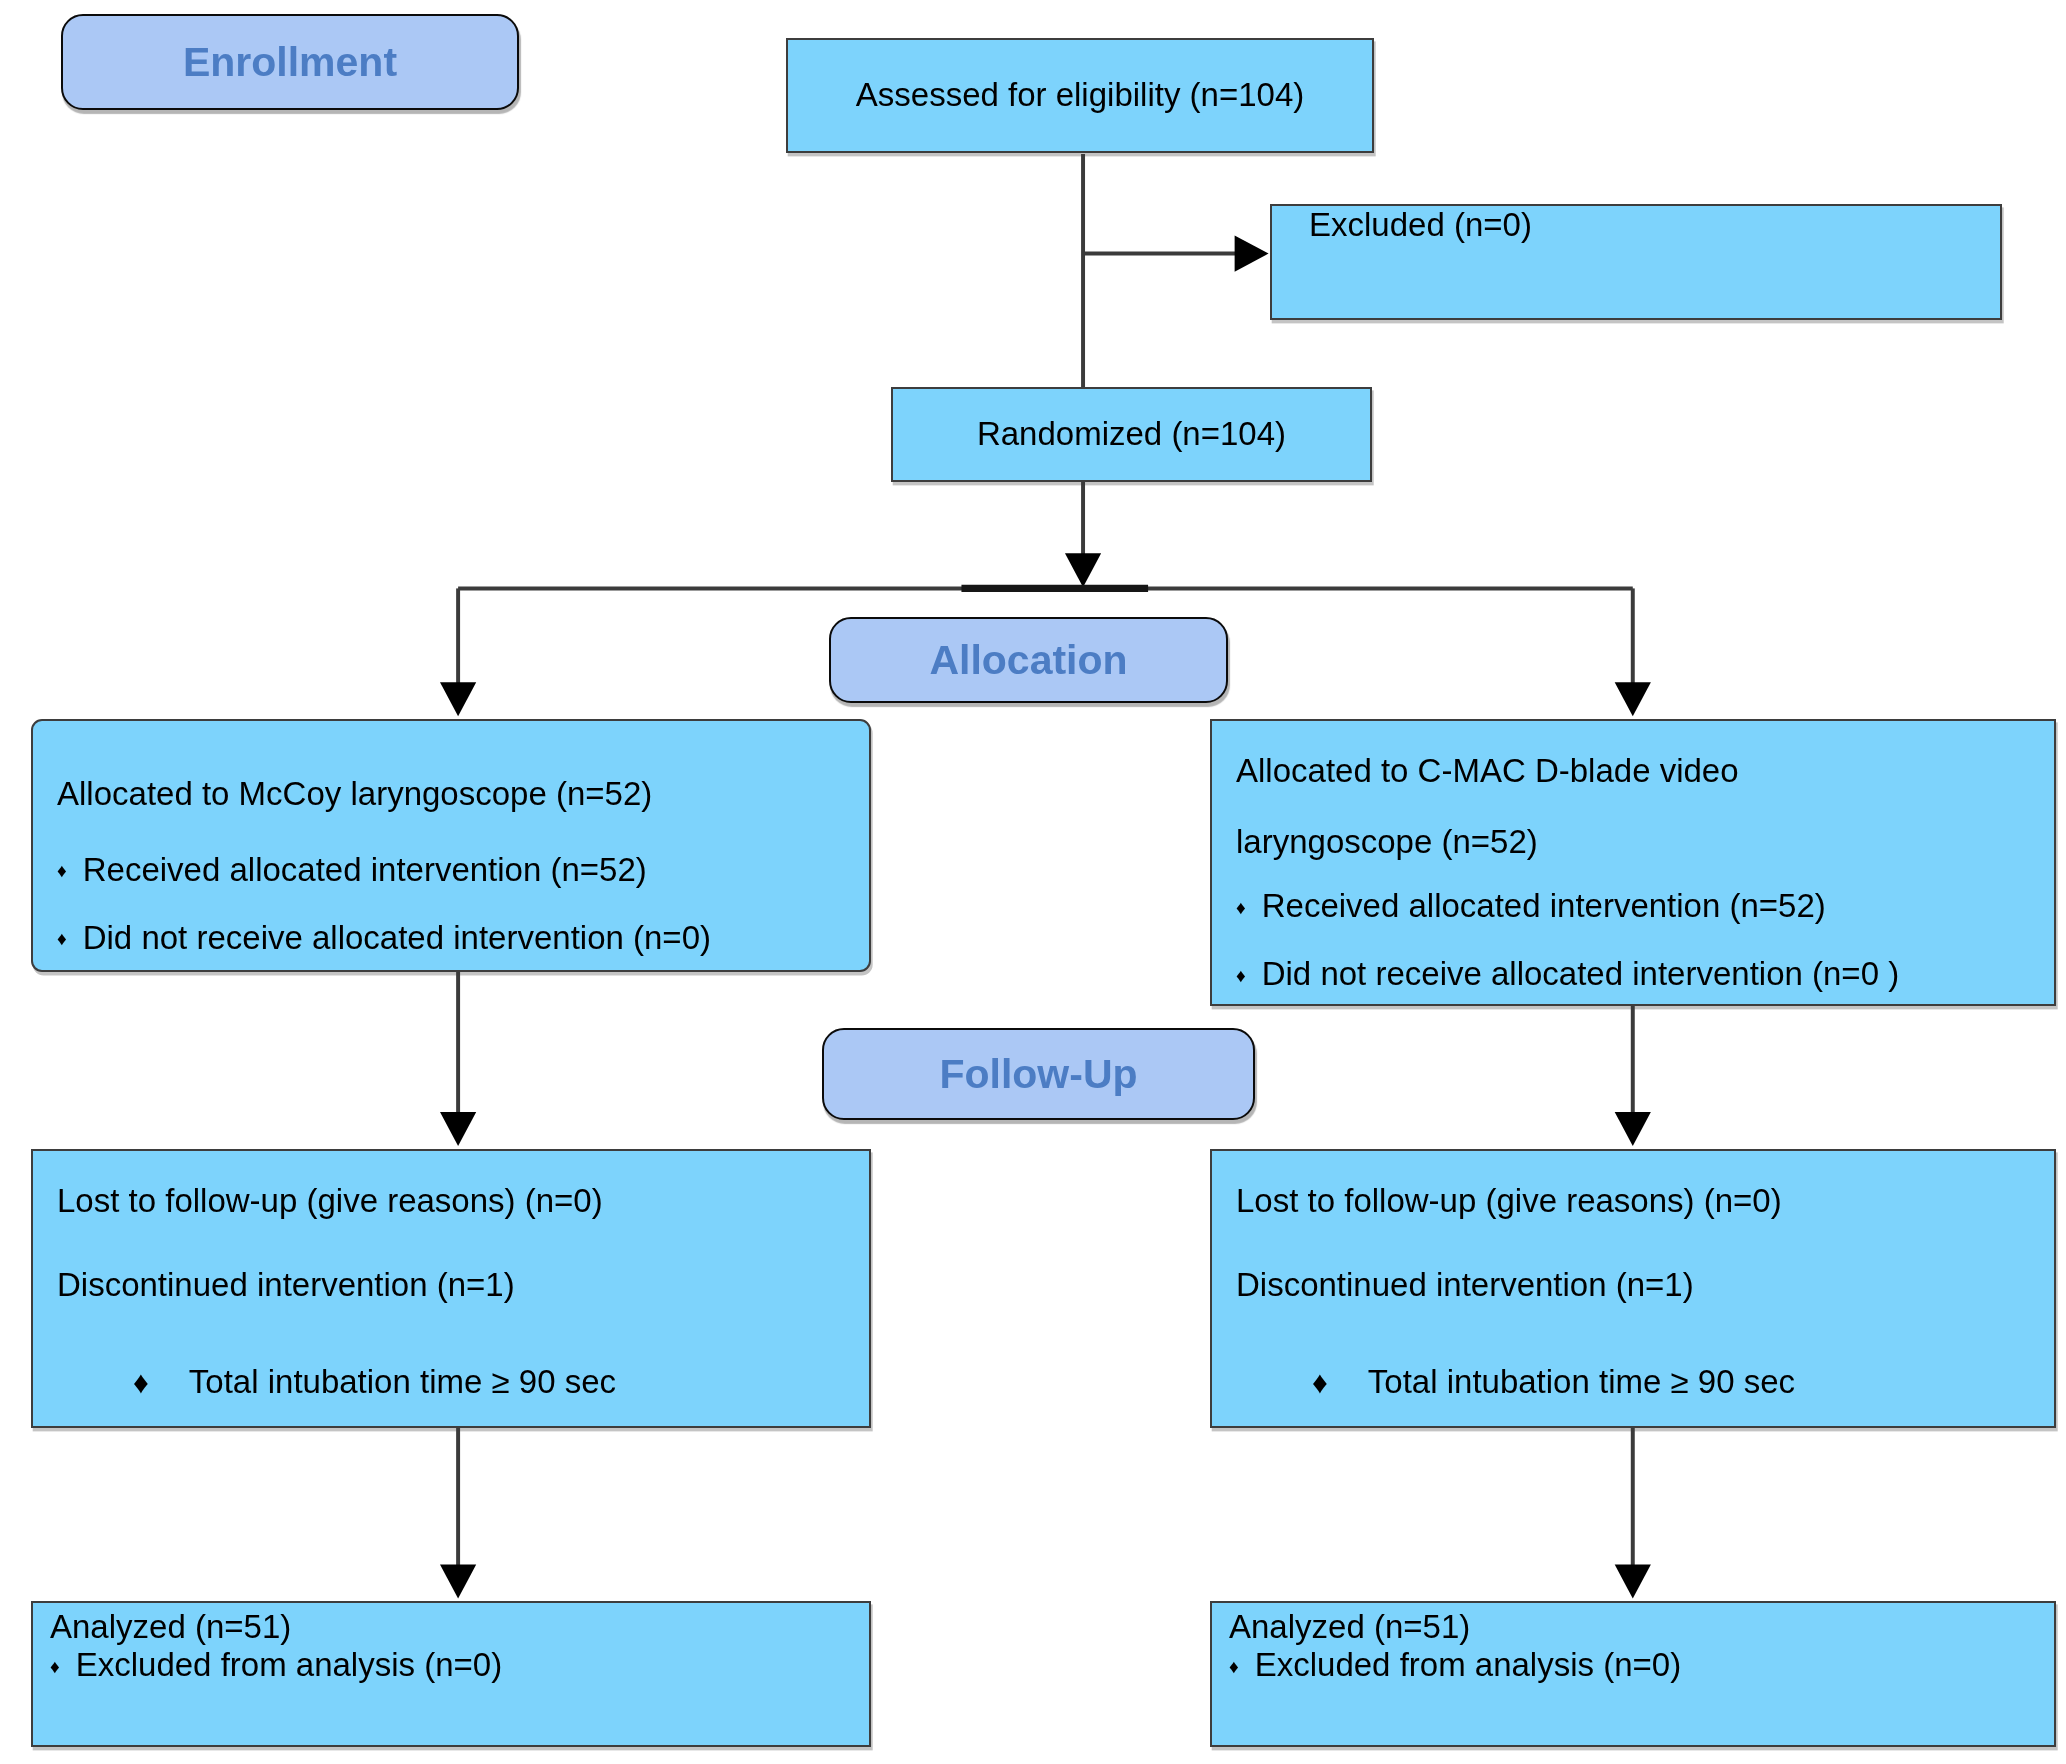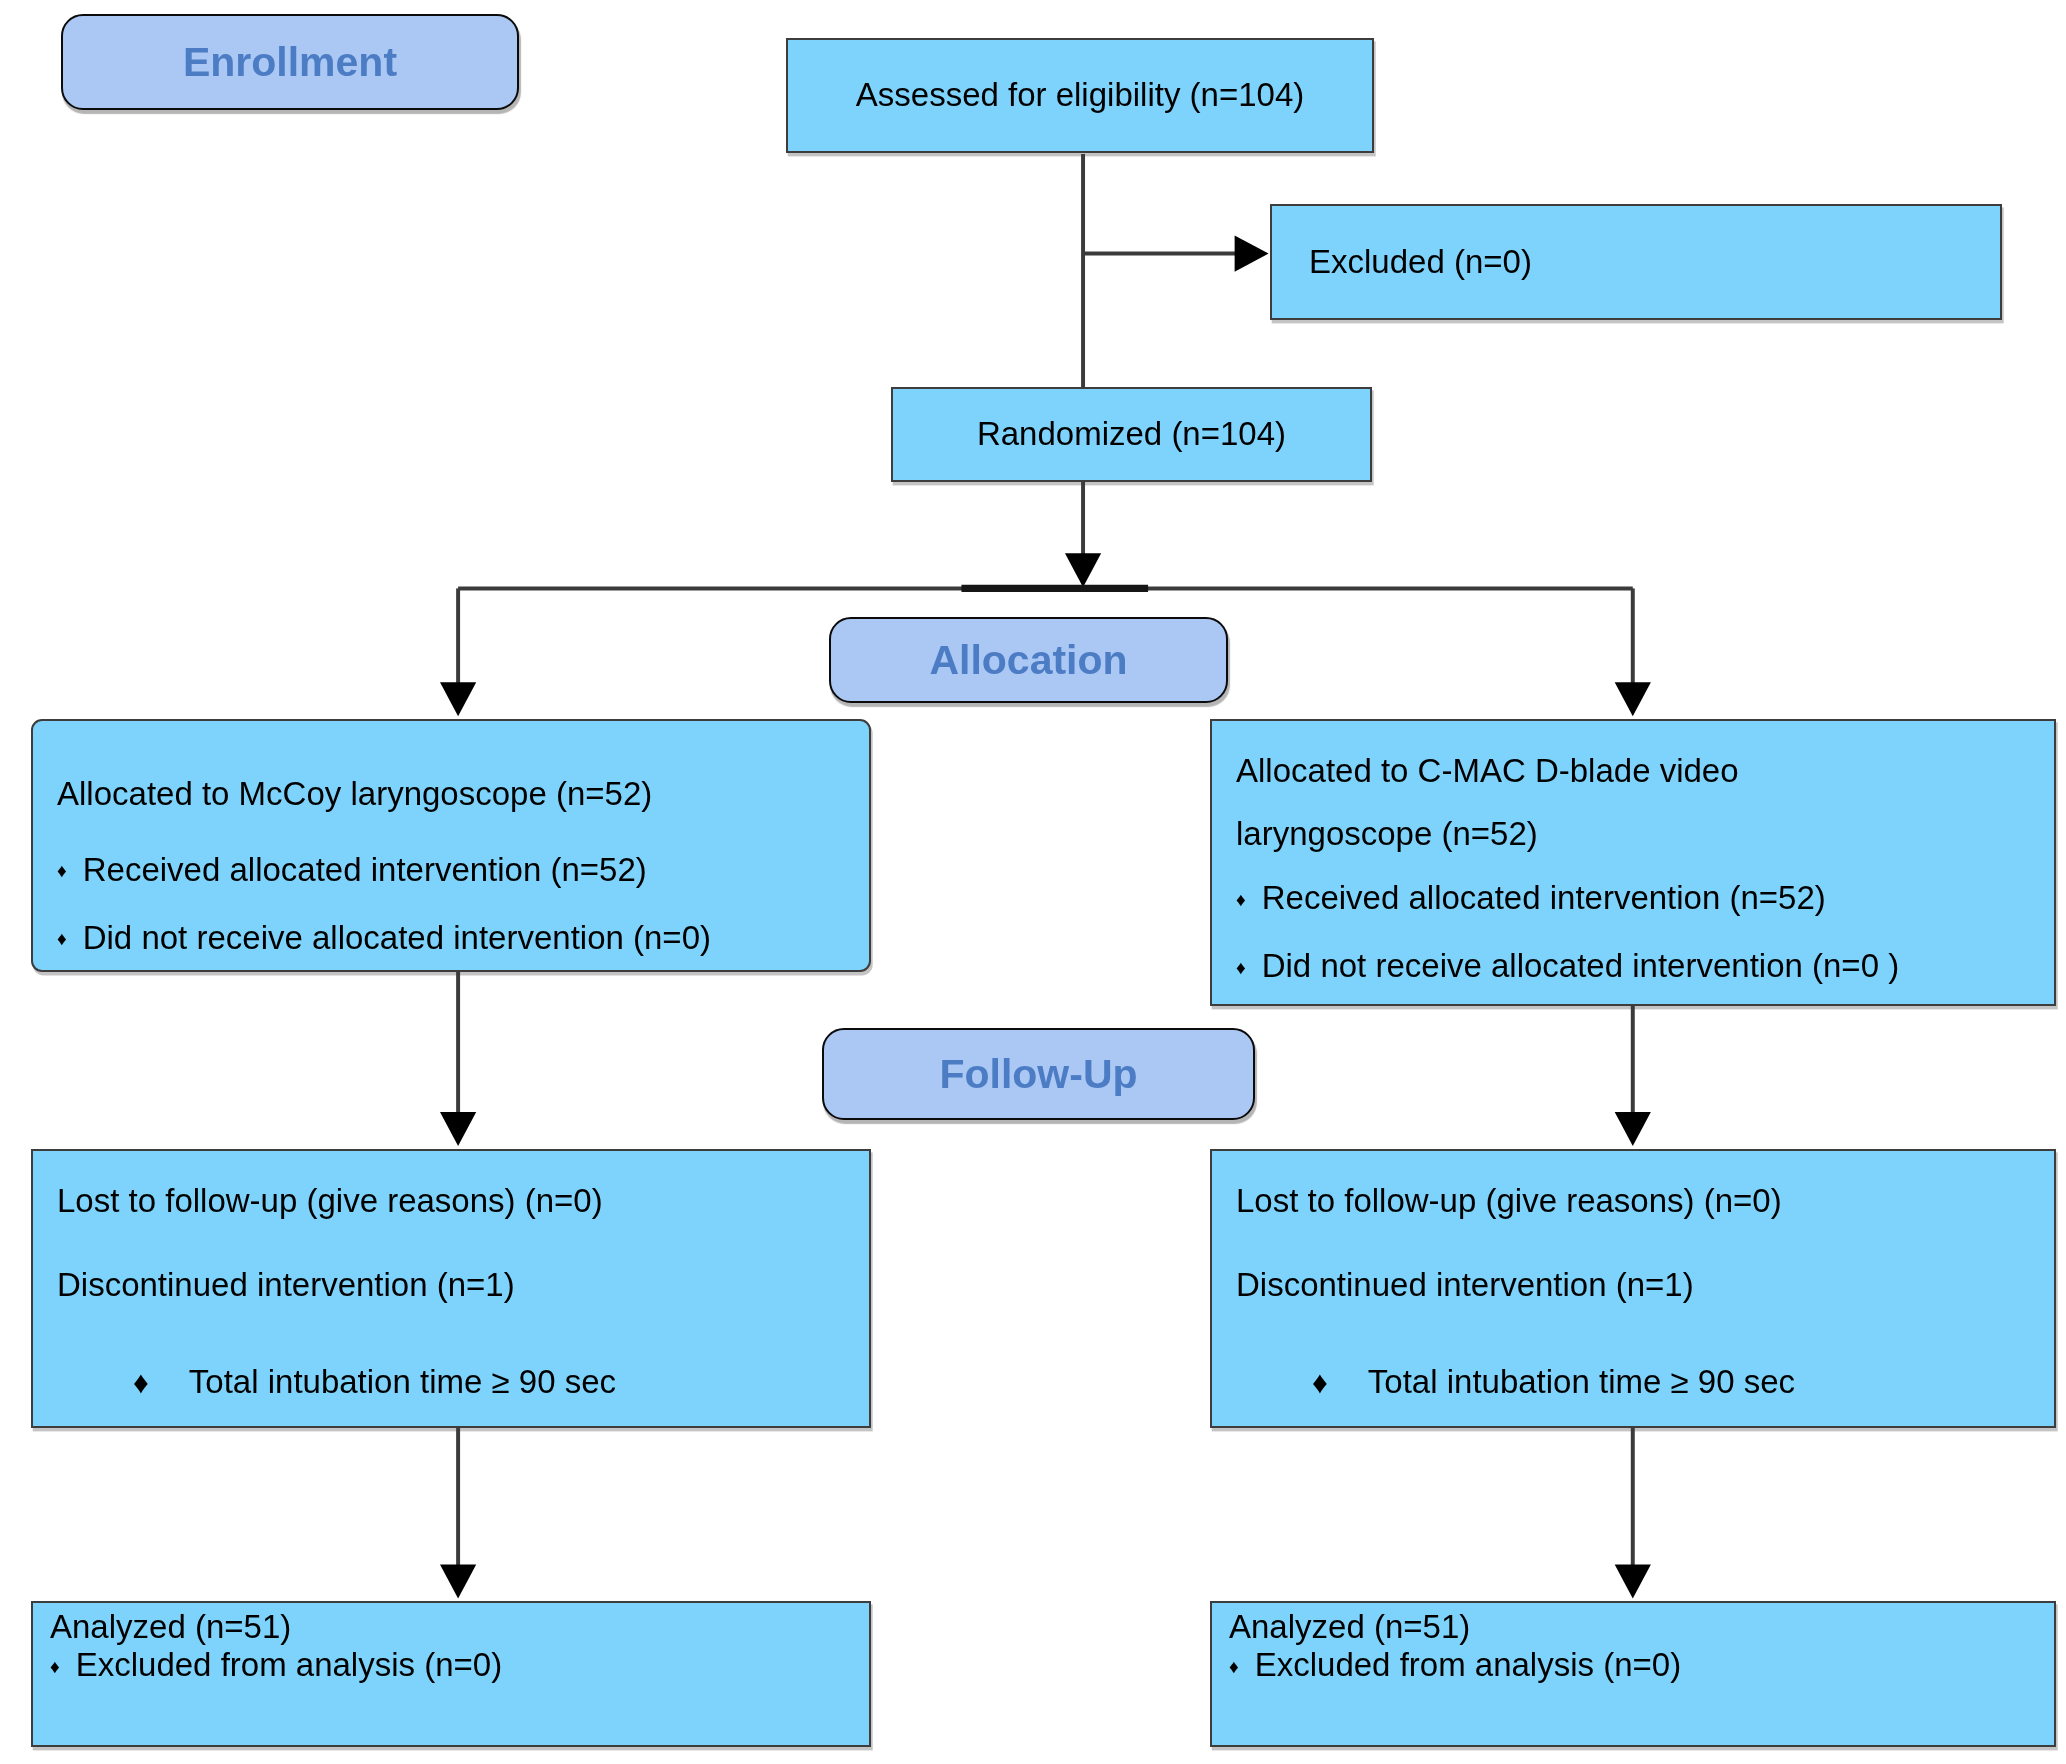--- a/index.html
+++ b/index.html
@@ -42,34 +42,34 @@
     box-sizing: border-box;
     background: #7dd3fc;
     border: 2.8px solid #3d3d3d;
     font-size: 33px;
     line-height: 1.18;
     box-shadow: 1.7px 3.4px 0 rgba(60,60,60,0.30);
   }
   .box.centered { display: flex; align-items: center; justify-content: center; text-align: center; }
   .box-assessed   { left: 786px; top: 38px;   width: 588px; height: 115px; }
   .box-excluded   { left: 1270px; top: 204px;  width: 732px; height: 116px;
-                    display: flex; align-items: center; padding-left: 37px; }
+                    display: flex; padding-left: 37px; }
   .box-randomized { left: 883px; top: 387px;  width: 481px;  height: 95px; margin-left: 8px; }
   .box-alloc-left  { left: 31px;   top: 719px; width: 840px; height: 253px; padding: 54px 22.6px 0 24px; border-radius: 11px; }
   .box-alloc-right { left: 1210px; top: 719px; width: 846px; height: 287px; padding: 31px 20px 0 24px; }
   .box-fu-left     { left: 31px;   top: 1149px; width: 840px; height: 279px; padding: 31px 22.6px 0 24px; }
   .box-fu-right    { left: 1210px; top: 1149px; width: 846px; height: 279px; padding: 31px 20px 0 24px; }
   .box-an-left     { left: 31px;   top: 1601px; width: 840px; height: 146px; padding: 4.5px 22.6px 0 17px; }
   .box-an-right    { left: 1210px; top: 1601px; width: 846px; height: 146px; padding: 4.5px 20px 0 17px; }
   
   .row { display: flex; align-items: center; }
   .dmd-sm { font-size: 19px; flex: 0 0 auto; margin-right: 16px; transform: translateY(1.1px); }
   .dmd-lg { font-size: 31px; flex: 0 0 auto; margin-right: 40px; transform: translateY(1.1px); }
   .alloc-title      { margin-bottom: 37px; }
-  .alloc-title-l1   { margin-bottom: 24px; }
+  .alloc-title-l1   { margin-bottom: 32px; }
   .alloc-title-l2   { margin-bottom: 25.5px; }
   .alloc-bullet     { margin-bottom: 29px; }
   .fu-line1         { margin-bottom: 45px; }
   .fu-line2         { margin-bottom: 58px; }
   .fu-bullet        { padding-left: 76px; }
   .an-title         { }
 </style>
 </head>
 <body>
 

